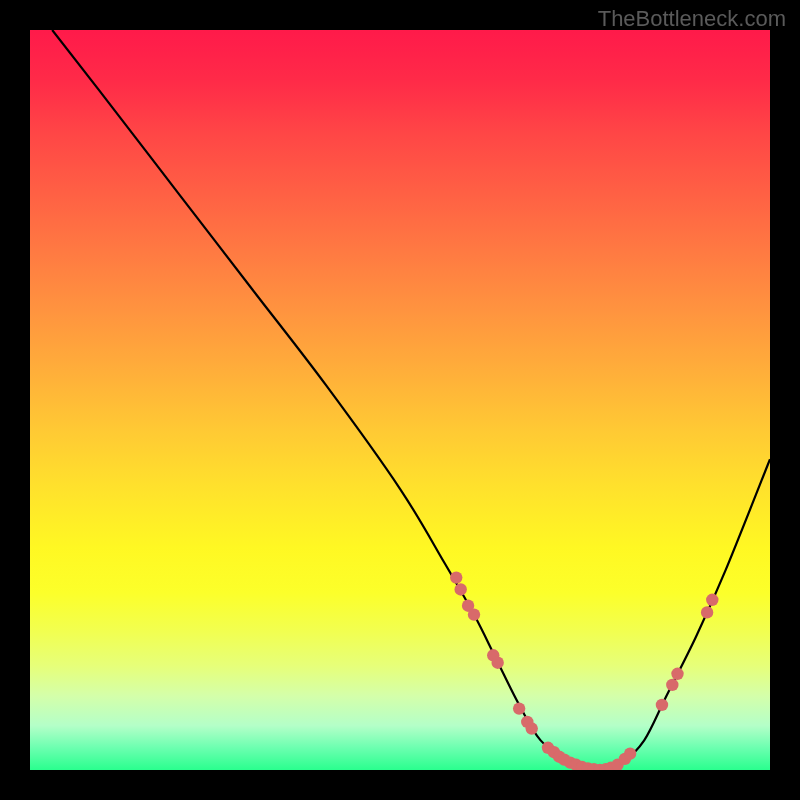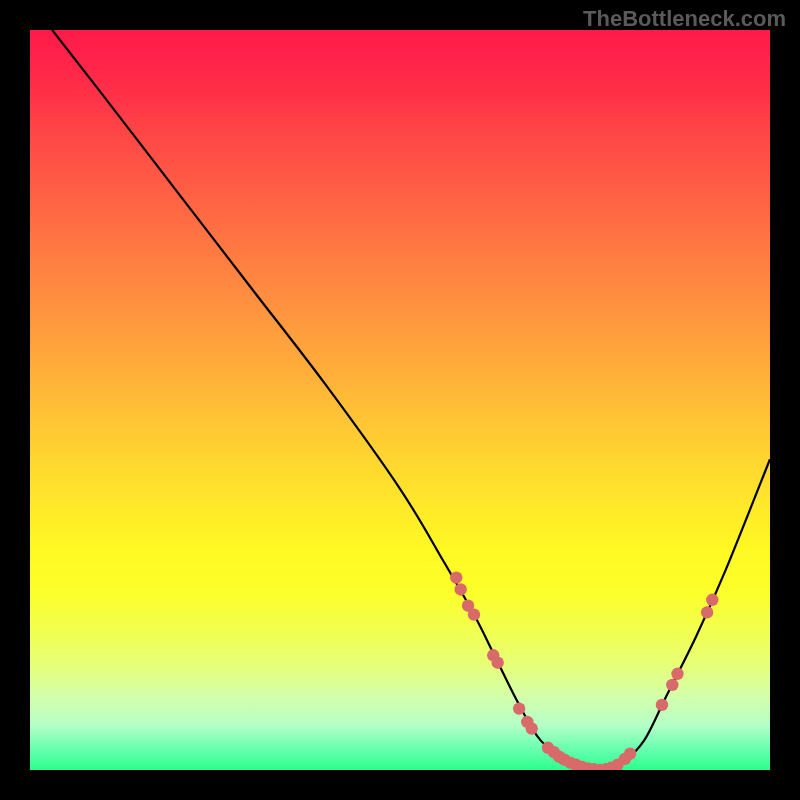--- a/index.html
+++ b/index.html
@@ -3,21 +3,21 @@
 <meta charset="utf-8">
 <style>
   * { margin: 0; padding: 0; box-sizing: border-box; }
   body { width: 800px; height: 800px; background: #000; position: relative; overflow: hidden; }
   .watermark {
     position: absolute;
     top: 6px;
     right: 14px;
     font-family: Arial, sans-serif;
     font-size: 22px;
-    font-weight: bold;
+    font-weight: normal;
     color: #5a5a5a;
     z-index: 10;
   }
   .plot-area {
     position: absolute;
     left: 30px;
     top: 30px;
     width: 740px;
     height: 740px;
     overflow: hidden;

